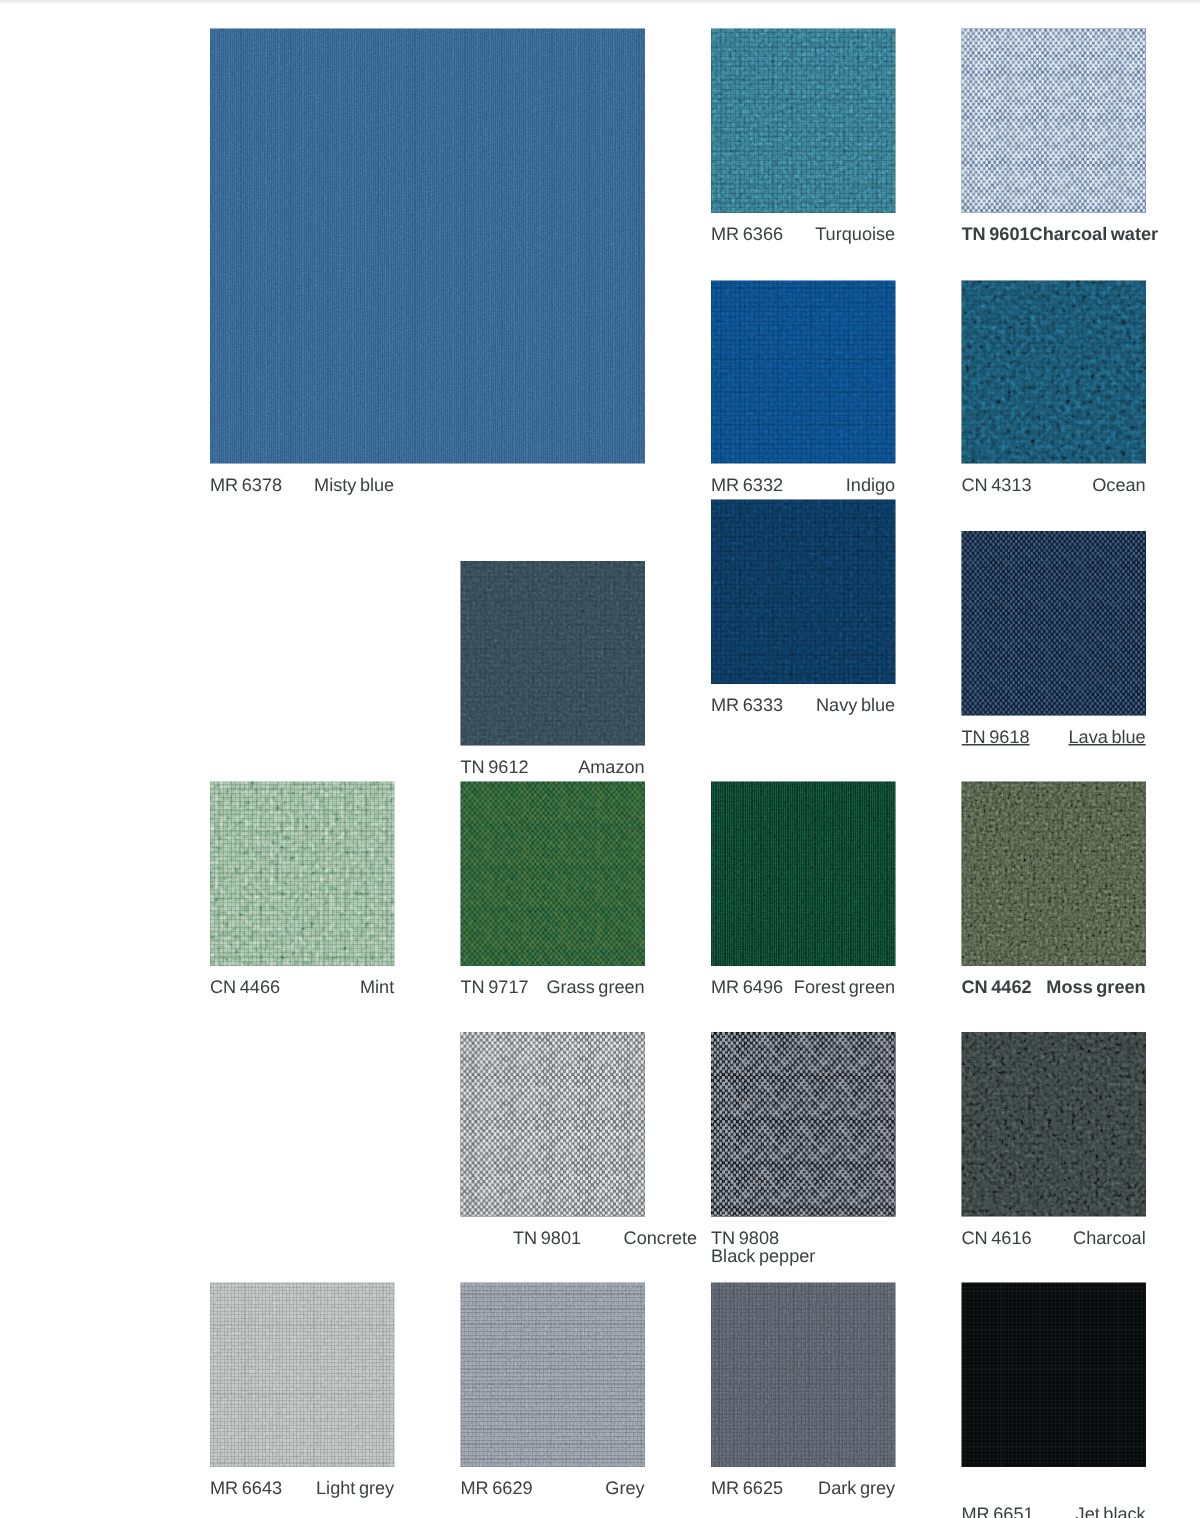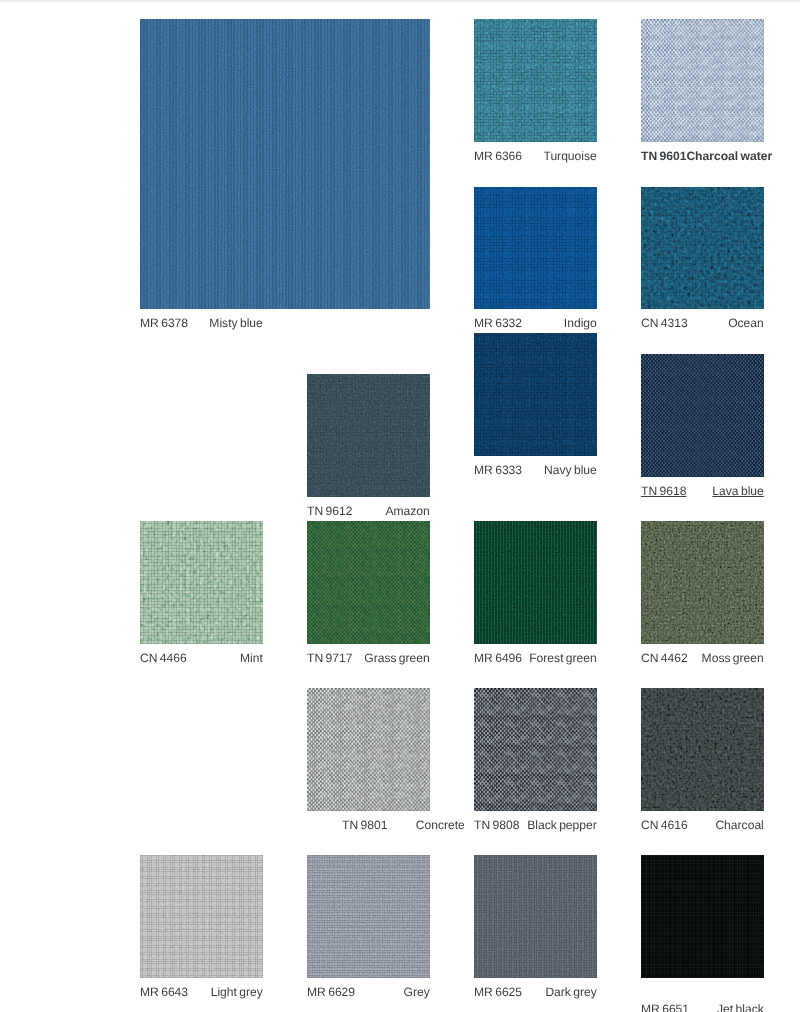--- a/index.html
+++ b/index.html
@@ -879,21 +879,21 @@
           </defs>
           <rect width="122.8" height="122.8" filter="url(#g13)"></rect>
         </svg>
         <div style="background: repeating-linear-gradient(90deg, rgba(0, 0, 0, 0.22) 0px, rgba(0, 0, 0, 0.22) 0.75px, rgba(255, 255, 255, 0.05) 0.75px, rgba(255, 255, 255, 0.05) 1.5px), repeating-linear-gradient(0deg, rgba(0, 0, 0, 0.1) 0px, rgba(0, 0, 0, 0.1) 0.6px, rgba(0, 0, 0, 0) 0.6px, rgba(0, 0, 0, 0) 2.6px);"></div>
       </div>
       <div class="cap" style="left: 0px; top: 130.8px; width: 122.8px;">
         <span>MR 6496</span>
         <span>Forest green</span>
       </div>
     </div>
-    <div class="cell" style="left: 641.2px; top: 521px; width: 136px; height: 150.8px;">
+    <div class="cell" style="left: 641.2px; top: 521px; width: 136px; height: 150.8px; font-weight: bold;">
       <div class="sw" title="CN 4462  Moss green" style="width: 122.8px; height: 122.8px; background: rgb(77, 87, 68);">
         <svg width="122.8" height="122.8" style="mix-blend-mode: overlay; opacity: 1;">
           <defs>
             <filter id="g14" x="0" y="0" width="100%" height="100%">
               <feTurbulence type="fractalNoise" baseFrequency="0.48 0.48" numOctaves="5" seed="80"></feTurbulence>
               <feColorMatrix type="saturate" values="0"></feColorMatrix>
               <feComponentTransfer>
                 <feFuncR type="linear" slope="2.2" intercept="-0.6000000000000001"></feFuncR>
                 <feFuncG type="linear" slope="2.2" intercept="-0.6000000000000001"></feFuncG>
                 <feFuncB type="linear" slope="2.2" intercept="-0.6000000000000001"></feFuncB>
@@ -1347,21 +1347,21 @@
               <feComponentTransfer>
                 <feFuncR type="linear" slope="1.1" intercept="-0.050000000000000044"></feFuncR>
                 <feFuncG type="linear" slope="1.1" intercept="-0.050000000000000044"></feFuncG>
                 <feFuncB type="linear" slope="1.1" intercept="-0.050000000000000044"></feFuncB>
               </feComponentTransfer>
             </filter>
           </defs>
           <rect width="122.8" height="122.8" filter="url(#g18)"></rect>
         </svg>
       </div>
-      <div class="cap" style="left: 0px; top: 130.8px; width: 122.8px;">
+      <div class="cap" style="left: 0px; top: 130.8px; width: 122.8px; flex-direction: column;">
         <span>TN 9808</span>
         <span>Black pepper</span>
       </div>
     </div>
     <div class="cell" style="left: 641.2px; top: 688.2px; width: 122.8px; height: 150.8px;">
       <div class="sw" title="CN 4616  Charcoal" style="width: 122.8px; height: 122.8px; background: rgb(53, 62, 61);">
         <svg width="122.8" height="122.8" style="mix-blend-mode: overlay; opacity: 1;">
           <defs>
             <filter id="g19" x="0" y="0" width="100%" height="100%">
               <feTurbulence type="fractalNoise" baseFrequency="0.38 0.38" numOctaves="5" seed="101"></feTurbulence>

